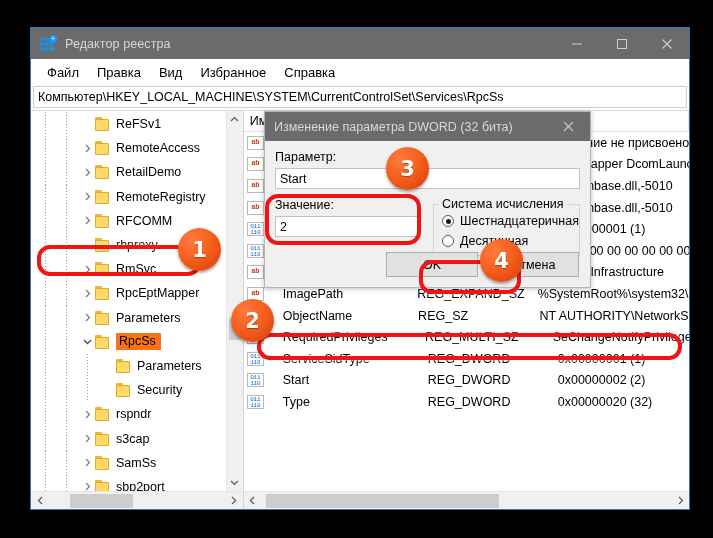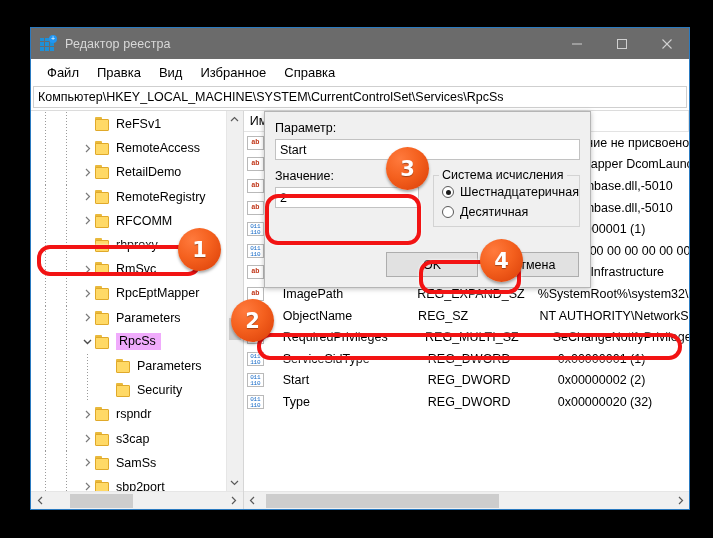--- a/index.html
+++ b/index.html
@@ -162,21 +162,21 @@
   }
   .folder .body {
     position: absolute; left: 0; top: 2px;
     width: 14px; height: 12px;
     background: #ffd966;
     border: 1px solid #e0a92a;
     border-radius: 1px;
   }
   .tlabel { padding-right: 4px; }
   .tnode.selected .tlabel {
-    background: #f0abfc;
+    background: #f97316;
     padding: 1px 5px 2px 3px;
   }
 
   
   .vsb {
     width: 17px;
     background: #f0f0f0;
     display: flex; flex-direction: column;
     flex: 0 0 auto;
     border-left: 1px solid #e6e6e6;
@@ -810,20 +810,29 @@
                 <path d="M3 1 L6.5 4.5 L3 8" fill="none" stroke="#5a5a5a" stroke-width="1.2"></path>
               </svg>
           </div>
         </div>
       </div>
 
     </div>
   </div>
 
   <div id="dlg">
+    <div class="dlg-title">
+      <div class="t">Изменение параметра DWORD (32 бита)</div>
+      <div class="dlg-x">
+        <svg width="11" height="11" viewBox="0 0 11 11">
+            <line x1="1" y1="1" x2="10" y2="10" stroke="#c8c8c8" stroke-width="1.1"></line>
+            <line x1="10" y1="1" x2="1" y2="10" stroke="#c8c8c8" stroke-width="1.1"></line>
+          </svg>
+      </div>
+    </div>
     <div class="dlg-body">
       <div class="dlg-lbl">Параметр:</div>
       <div class="dlg-input">Start</div>
 
       <div class="dlg-cols">
         <div class="col-left">
           <div class="dlg-lbl">Значение:</div>
           <div class="dlg-input">2</div>
         </div>
         <div class="col-right">

